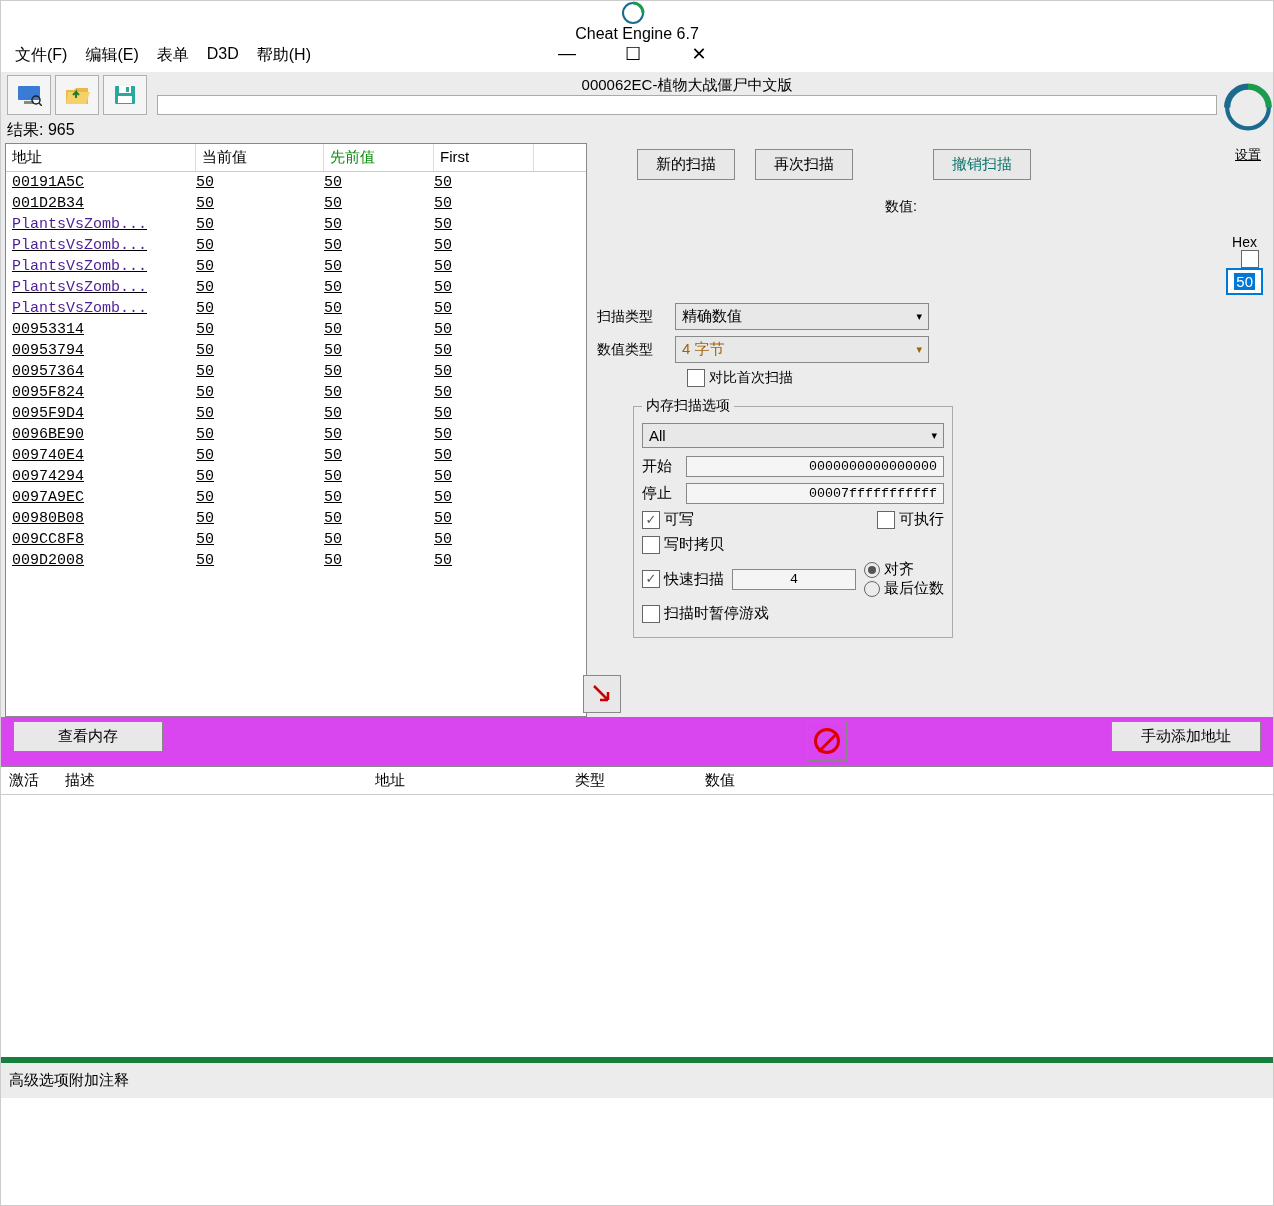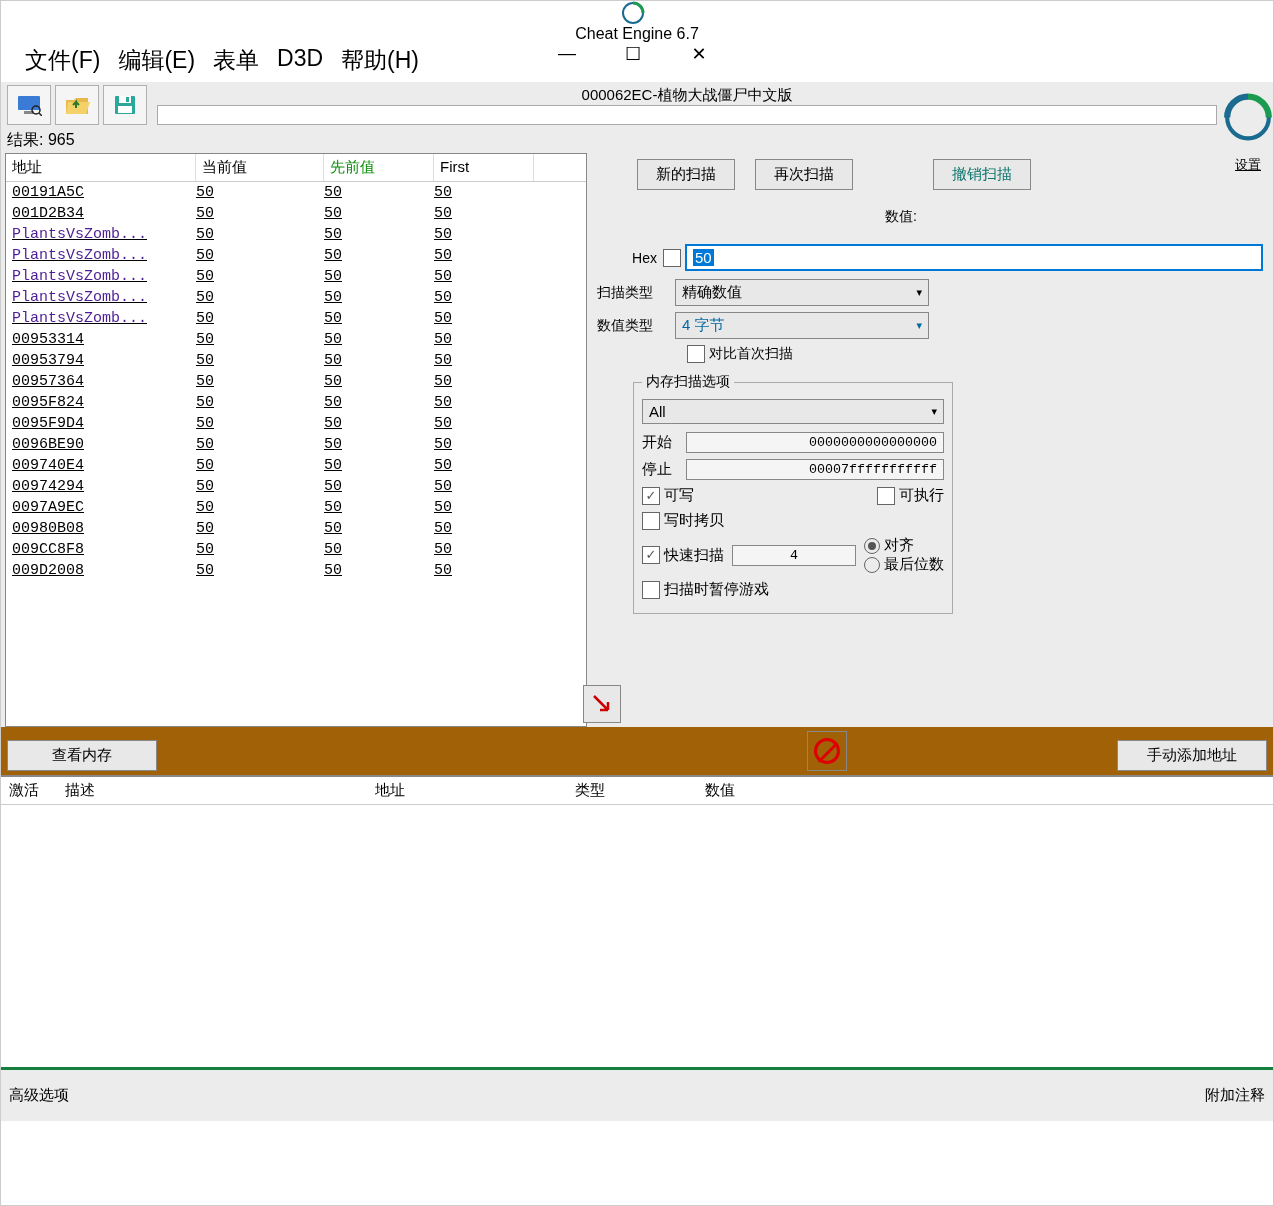--- a/index.html
+++ b/index.html
@@ -2,21 +2,21 @@
 <html><head>
 <meta charset="utf-8">
 <style>
 * { box-sizing: border-box; margin: 0; padding: 0; }
 body { font-family: "Microsoft YaHei", Arial, sans-serif; font-size: 14px; background: #fff; width: 1274px; height: 1206px; overflow: hidden; border: 1px solid #ccc; }
 .titlebar { display: flex; align-items: center; height: 38px; padding: 0 8px; flex-direction: column; }
 .titlebar .icon-ce { width: 24px; height: 24px; margin-right: 8px; }
 .titlebar .title { flex: 1; font-size: 16px; }
 .titlebar .winbtns { display: flex; gap: 26px; margin-right: 8px; }
 .titlebar .winbtns span { width: 40px; text-align: center; font-size: 18px; cursor: pointer; }
-.menubar { display: flex; gap: 18px; padding: 6px 24px; font-size: 23px; }
+.menubar { display: flex; gap: 18px; padding: 6px 14px; font-size: 16px; }
 .menubar span { cursor: pointer; }
 .toolbar { display: flex; align-items: center; background: #ececec; padding: 2px 6px; height: 46px; }
 .toolbtn { width: 44px; height: 40px; border: 1px solid #b0b0b0; background: #f5f5f5; display: flex; align-items: center; justify-content: center; margin-right: 4px; cursor: pointer; }
 .progress-area { flex: 1; margin-left: 6px; }
 .progress-label { text-align: center; font-size: 15px; }
 .progress-bar { height: 20px; border: 1px solid #aaa; background: #fff; }
 .ce-logo-side { width: 50px; text-align: center; }
 .ce-logo-side .icon-ce { width: 38px; height: 38px; }
 .ce-logo-side .lbl { font-size: 13px; text-decoration: underline; }
 .results-label { padding: 2px 6px; font-size: 16px; background: #ececec; }
@@ -35,55 +35,55 @@
 .result-row { display: flex; padding: 2px 6px; }
 .result-row .c-addr { width: 184px; }
 .result-row .c-v { width: 128px; }
 .result-row .c-v2 { width: 110px; }
 .result-row .c-v3 { width: 100px; }
 .green { color: #4c1d95; }
 .scan-panel { flex: 1; padding: 6px 10px; position: relative; }
 .scan-buttons { display: flex; gap: 20px; margin-left: 40px; margin-bottom: 18px; }
 .btn { border: 1px solid #888; background: #e8e8e8; padding: 5px 18px; font-size: 15px; cursor: pointer; }
 .btn.disabled { color: #0f766e; background: #e8e8e8; }
-.value-row { display: flex; align-items: center; margin-bottom: 8px; }
+.value-row { display: flex; align-items: flex-end; margin-bottom: 8px; flex-direction: column; }
 .value-label { margin-left: 288px; margin-bottom: 18px; }
 .hex-label { width: 60px; text-align: right; margin-right: 6px; }
 .checkbox { width: 18px; height: 18px; border: 1px solid #666; background: #fff; display: inline-block; vertical-align: middle; margin-right: 4px; cursor: pointer; }
 .checkbox.checked::after { content: "✓"; display: block; text-align: center; line-height: 16px; font-size: 13px; color: #555; }
 .value-input { flex: 1; border: 2px solid #0078d7; padding: 3px 6px; font-size: 15px; background: #fff; }
 .value-input .sel { background: #0078d7; color: #fff; padding: 0 2px; }
 .type-row { display: flex; align-items: center; margin-bottom: 6px; }
 .type-row .lbl { width: 78px; }
 .select { border: 1px solid #888; background: #e8e8e8; padding: 3px 6px; width: 254px; font-size: 15px; display: flex; justify-content: space-between; align-items: center; cursor: pointer; }
-.select.disabled { color: #0369a1; text-align: right; }
+.select.disabled { color: #a16207; text-align: right; }
 .select .chev { font-size: 11px; }
 .opts-right { position: absolute; right: 6px; top: 88px; width: 150px; }
 .opts-right .opt { display: flex; align-items: center; margin-bottom: 4px; font-size: 15px; }
 .memory-fieldset { border: 1px solid #aaa; margin-left: 36px; margin-top: 10px; width: 320px; padding: 8px; }
 .memory-fieldset legend { font-size: 14px; padding: 0 4px; }
 .mf-row { display: flex; align-items: center; margin-bottom: 6px; font-size: 15px; }
 .mf-row .lbl { width: 44px; }
 .mf-input { flex: 1; border: 1px solid #888; background: #f5f5f5; padding: 2px 6px; font-family: "Courier New", monospace; text-align: right; }
 .radio { width: 16px; height: 16px; border: 1px solid #666; border-radius: 50%; display: inline-block; margin-right: 4px; vertical-align: middle; cursor: pointer; position: relative; }
 .radio.checked::after { content: ""; width: 8px; height: 8px; background: #555; border-radius: 50%; position: absolute; top: 3px; left: 3px; }
 .arrow-btn { width: 38px; height: 38px; border: 1px solid #888; background: #e8e8e8; display: flex; align-items: center; justify-content: center; cursor: pointer; }
-.mid-row { display: flex; align-items: flex-end; background: #a16207; padding: 4px 6px; }
+.mid-row { display: flex; align-items: flex-start; background: #d946ef; padding: 4px 12px; }
 .nosign { width: 40px; height: 40px; border: 1px solid #888; display: flex; align-items: center; justify-content: center; margin-left: auto; margin-right: auto; }
 .nosign-circle { width: 26px; height: 26px; border: 3px solid #d00; border-radius: 50%; position: relative; }
 .nosign-circle::after { content: ""; position: absolute; width: 26px; height: 3px; background: #d00; top: 10px; left: -2px; transform: rotate(-45deg); }
 .bottom-header { display: flex; border-top: 2px solid #888; border-bottom: 1px solid #ccc; background: #fff; }
 .bottom-header div { padding: 4px 8px; font-size: 15px; }
 .bh-act { width: 56px; }
 .bh-desc { width: 310px; }
 .bh-addr { width: 200px; }
 .bh-type { width: 130px; }
 .bh-val { flex: 1; }
 .bottom-body { height: 262px; background: #fff; overflow-y: scroll; }
-.statusbar { display: flex; justify-content: space-between; border-top: 3px solid #15803d; padding: 16px 8px; font-size: 15px; background: #ececec; }
+.statusbar { display: flex; border-top: 6px solid #15803d; padding: 8px 8px; font-size: 15px; background: #ececec; }
 svg.ce-icon { width: 100%; height: 100%; }
 </style>
 </head>
 <body>
 
 <div class="titlebar">
   <span class="icon-ce">
     <svg class="ce-icon" viewBox="0 0 24 24">
         <circle cx="12" cy="12" r="10" fill="none" stroke="#1a6b8f" stroke-width="2"></circle>
         <path d="M12 2 A10 10 0 0 1 22 12" fill="none" stroke="#1a9b4f" stroke-width="3"></path>

